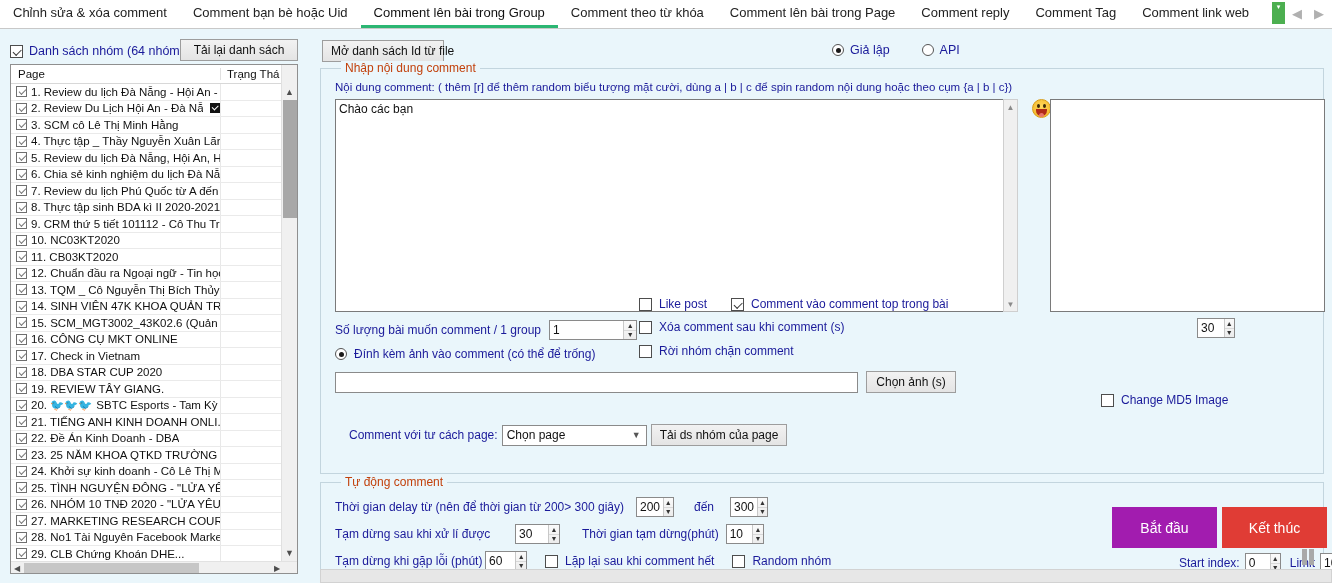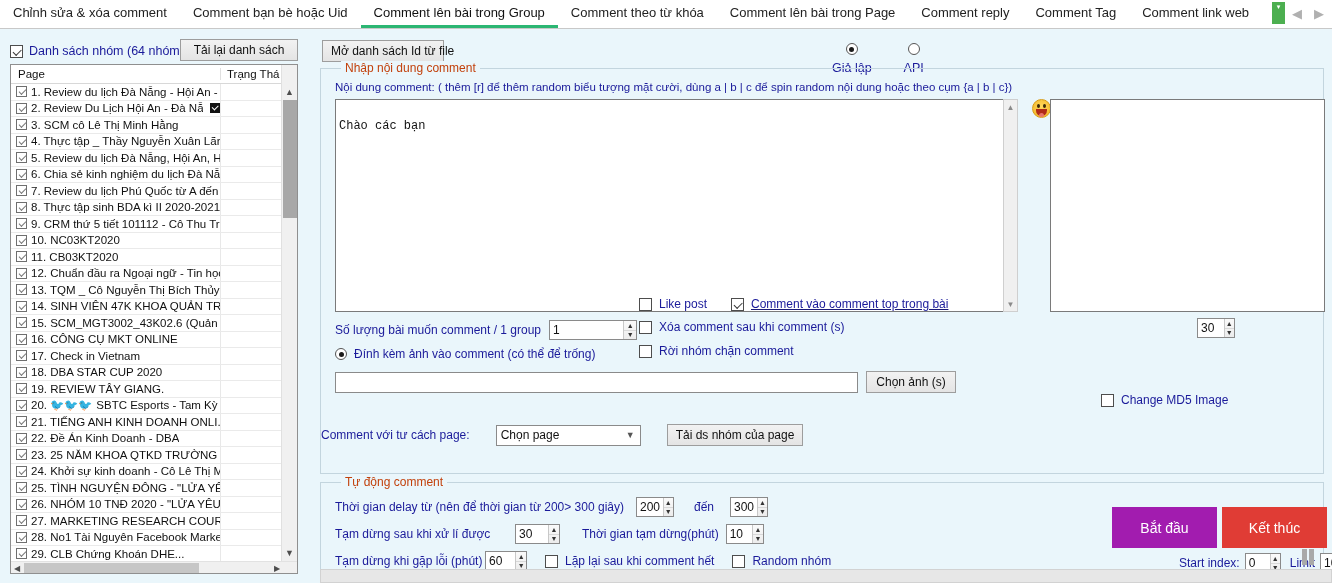--- a/index.html
+++ b/index.html
@@ -127,21 +127,21 @@
   .lb-hscroll .lf { left: 0; } .lb-hscroll .rt { right: 16px; }
   .lb-hscroll .hthumb {
     position: absolute; left: 13px; top: 1px; width: 175px; height: 10px;
     background: #c6c6c6; cursor: pointer;
   }
 
   
   .main { position: absolute; left: 312px; top: 32px; width: 1020px; height: 551px; }
   .open-file-btn { position: absolute; left: 10px; top: 8px; height: 22px; width: 122px; }
   .radio-row { position: absolute; left: 520px; top: 11px; display: flex; gap: 32px; align-items: center; }
-  .radio { display: flex; align-items: center; gap: 6px; cursor: pointer; flex-direction: column; }
+  .radio { display: flex; align-items: center; gap: 6px; cursor: pointer; }
   .rdo {
     width: 12px; height: 12px; border-radius: 50%; border: 1px solid #555; background: #fff;
     position: relative; flex: 0 0 auto;
   }
   .rdo.on::after {
     content: ""; position: absolute; left: 2.5px; top: 2.5px;
     width: 5px; height: 5px; border-radius: 50%; background: #1a1a1a;
   }
   .radio span { font-size: 12.5px; color: #1a1a9a; }
 
@@ -153,22 +153,22 @@
     padding: 0 4px; font-size: 12px; color: #c2410c;
   }
   #gb-content { left: 8px; top: 36px; width: 1004px; height: 406px; }
   #gb-auto { left: 8px; top: 450px; width: 1004px; height: 93px; }
 
   .lbl { font-size: 12px; color: #1a1a9a; white-space: nowrap; }
   .hint { position: absolute; left: 14px; top: 12px; font-size: 11.5px; color: #1a1a9a; }
 
   .ta {
     position: absolute; background: #fff; border: 1px solid #7a7a7a;
-    font-family: Liberation Mono, monospace; font-size: 12px; color: #111;
-    padding: 19px 3px; resize: none; outline: none; overflow: hidden;
+    font-family: Liberation Sans, sans-serif; font-size: 12px; color: #111;
+    padding: 2px 3px; resize: none; outline: none; overflow: hidden;
   }
   #ta-main { left: 14px; top: 30px; width: 683px; height: 213px; }
   #ta-right { left: 729px; top: 30px; width: 275px; height: 213px; }
   .ta-scroll {
     position: absolute; width: 15px; background: #f0f0f0; border: 1px solid #cfcfcf;
   }
   #ta-main-scroll { left: 682px; top: 30px; height: 213px; }
   #ta-main-scroll .a { position: absolute; left: 0; width: 100%; height: 14px;
     display:flex; align-items:center; justify-content:center; font-size: 8px; color: #8a8a8a; }
   #ta-main-scroll .a.up { top: 0; } #ta-main-scroll .a.dn { bottom: 0; }
@@ -561,21 +561,21 @@
         <span class="lbl">Đính kèm ảnh vào comment (có thể để trống)</span>
       </label>
 
       <input class="textin" style="position: absolute; left: 14px; top: 303px; width: 523px;">
       <button class="btn" style="position:absolute; left:545px; top:302px; height:22px; width:90px;">Chọn ảnh (s)</button>
 
       <label class="cbrow" style="position:absolute; left:318px; top:228px;">
         <span class="chk"></span>
         <span>Like post</span>
       </label>
-      <label class="cbrow" style="position:absolute; left:410px; top:228px;text-decoration:underline;">
+      <label class="cbrow" style="position:absolute; left:410px; top:228px;">
         <span class="chk checked"></span>
         <span>Comment vào comment top trong bài</span>
       </label>
       <label class="cbrow" style="position:absolute; left:318px; top:251px;">
         <span class="chk"></span>
         <span>Xóa comment sau khi comment (s)</span>
       </label>
       <label class="cbrow" style="position:absolute; left:318px; top:275px;">
         <span class="chk"></span>
         <span>Rời nhóm chặn comment</span>
@@ -587,21 +587,21 @@
           <div>▲</div>
           <div>▼</div>
         </span>
       </span>
 
       <label class="cbrow" style="position:absolute; left:780px; top:324px;">
         <span class="chk"></span>
         <span>Change MD5 Image</span>
       </label>
 
-      <div style="position:absolute; left:0; top:355px; display:flex; align-items:center; gap:26px;justify-content:space-between;">
+      <div style="position:absolute; left:28px; top:355px; display:flex; align-items:center; gap:4px;justify-content:space-between;">
         <span class="lbl">Comment với tư cách page:</span>
         <span class="sel">
           <span>Chọn page</span>
           <span class="chev">▼</span>
         </span>
         <button class="btn" style="height:22px;">Tải ds nhóm của page</button>
       </div>
     </div>
 
     <div class="groupbox" id="gb-auto">

